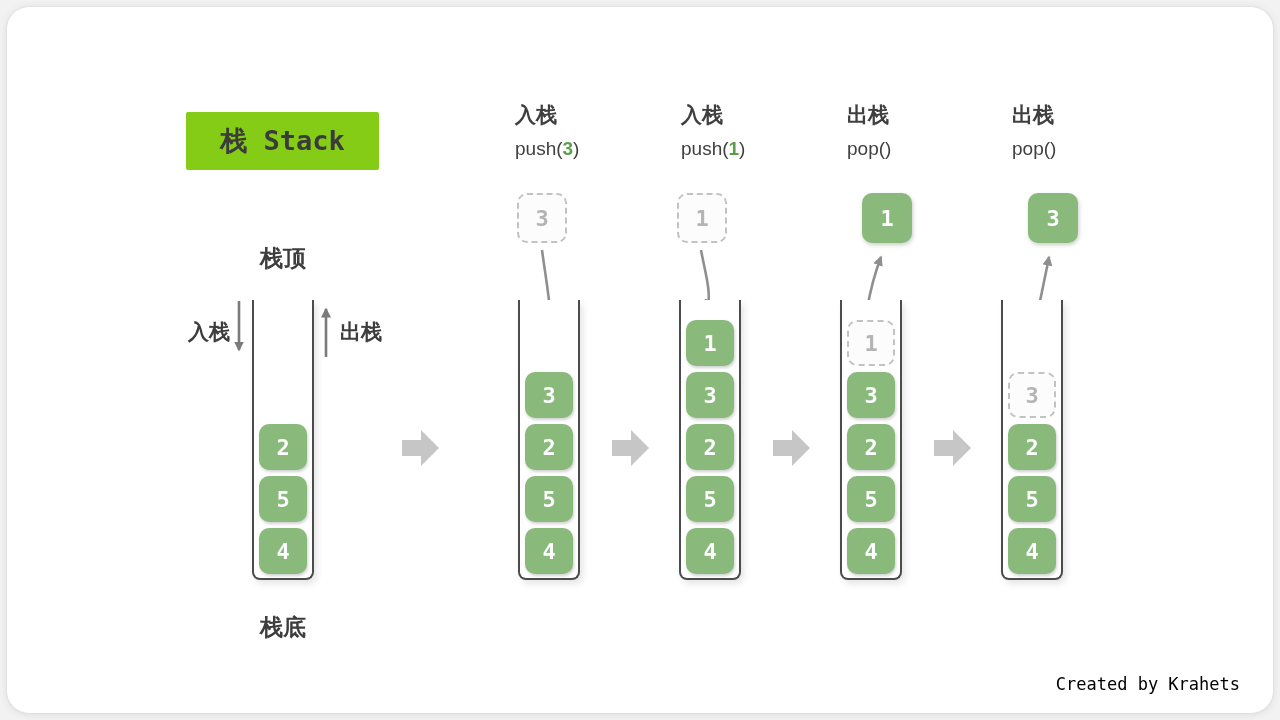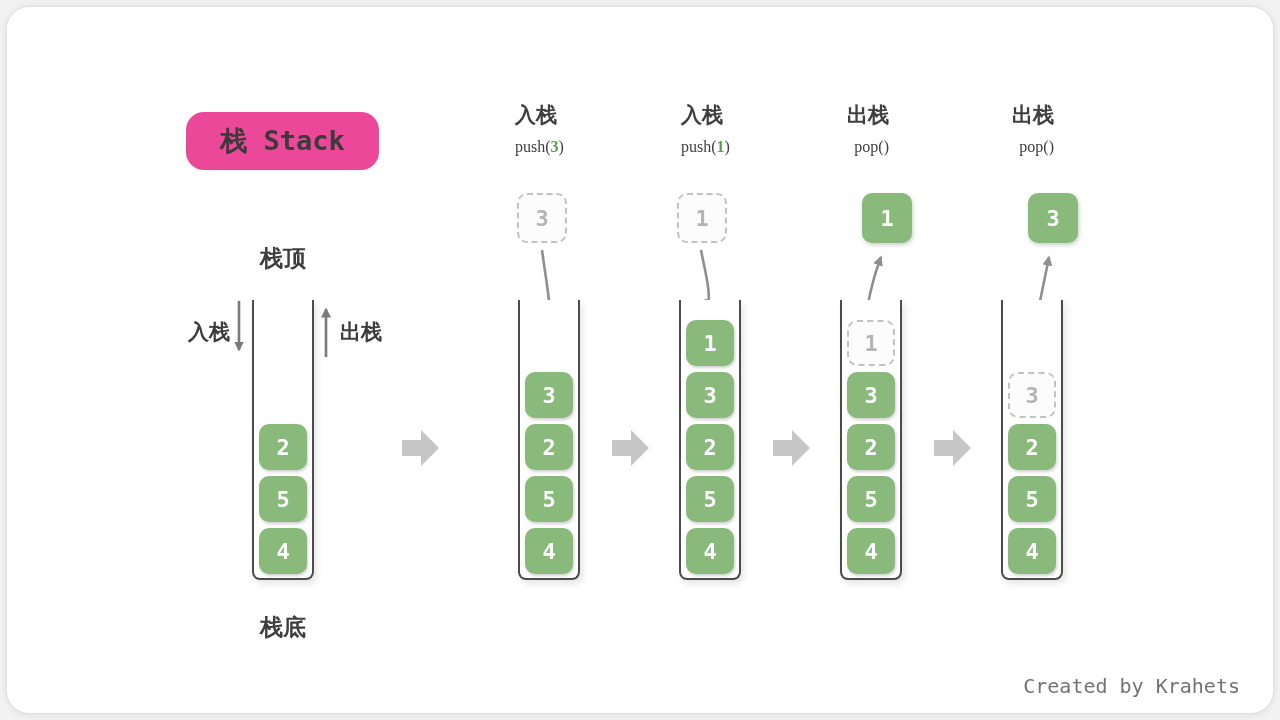--- a/index.html
+++ b/index.html
@@ -15,37 +15,37 @@
     width: 1266px; height: 706px;
     background: #ffffff;
     border-radius: 22px;
     box-shadow: 0 1px 8px rgba(0,0,0,0.10), 0 0 0 1px #ececec;
   }
   .stage { position: absolute; left: 0; top: 0; width: 1280px; height: 720px; }
 
   .title-box {
     position: absolute; left: 186px; top: 112px;
     width: 193px; height: 58px;
-    background: #ec4899; border-radius: 18px;
+    background: #84cc16; border-radius: 2px;
     display: flex; align-items: center; justify-content: center;
     font-family: "DejaVu Sans Mono", "Liberation Mono", monospace;
     font-size: 27px; font-weight: 600; color: #3b3b3b;
   }
 
   .cjk-label { position: absolute; font-weight: 700; color: #3d3d3d; }
   .lbl-top    { left: 222px; top: 243px; width: 122px; text-align: center; font-size: 23px; }
   .lbl-bottom { left: 222px; top: 612px; width: 122px; text-align: center; font-size: 23px; }
   .lbl-push   { left: 148px; top: 318px; width: 82px; text-align: right;  font-size: 21px; }
   .lbl-pop    { left: 340px; top: 318px; width: 82px; text-align: left;   font-size: 21px; }
 
   .col-header { position: absolute; top: 101px; color: #3f3f3f; }
   .col-header .h-cn { font-size: 21px; font-weight: 700; margin-bottom: 9px; }
   .col-header .h-code {
-    font-family: Liberation Serif, serif;
-    font-size: 16px; font-weight: 500; color: #3f3f3f; text-align: right;
+    font-family: Liberation Sans, sans-serif;
+    font-size: 19px; font-weight: 500; color: #3f3f3f;
   }
   .col-header .h-code .accent { font-weight: 700; }
 
   .stack-box {
     position: absolute; top: 300px; width: 62px; height: 280px;
     box-sizing: border-box;
     background: #ffffff;
     border-left: 2px solid #4c4c4c;
     border-right: 2px solid #4c4c4c;
     border-bottom: 2px solid #4c4c4c;
@@ -76,21 +76,21 @@
     font-size: 22px; font-weight: 700;
   }
   .float-ghost { border: 2px dashed #c2c2c2; background: #fcfcfc; color: #b4b4b4; }
   .float-solid { color: #ffffff; box-shadow: 1px 2px 4px rgba(0,0,0,0.20); }
 
   .overlay { position: absolute; left: 0; top: 0; width: 1280px; height: 720px; pointer-events: none; }
 
   .watermark {
     position: absolute; right: 40px; top: 674px;
     font-family: "DejaVu Sans Mono", "Liberation Mono", monospace;
-    font-size: 20px; color: #737373;
+    font-size: 17px; color: #000000;
   }
 </style>
 </head>
 <body>
 
 <div class="card"></div>
 
 <div class="stage">
 
   <svg class="overlay" viewBox="0 0 1280 720" xmlns="http://www.w3.org/2000/svg">

